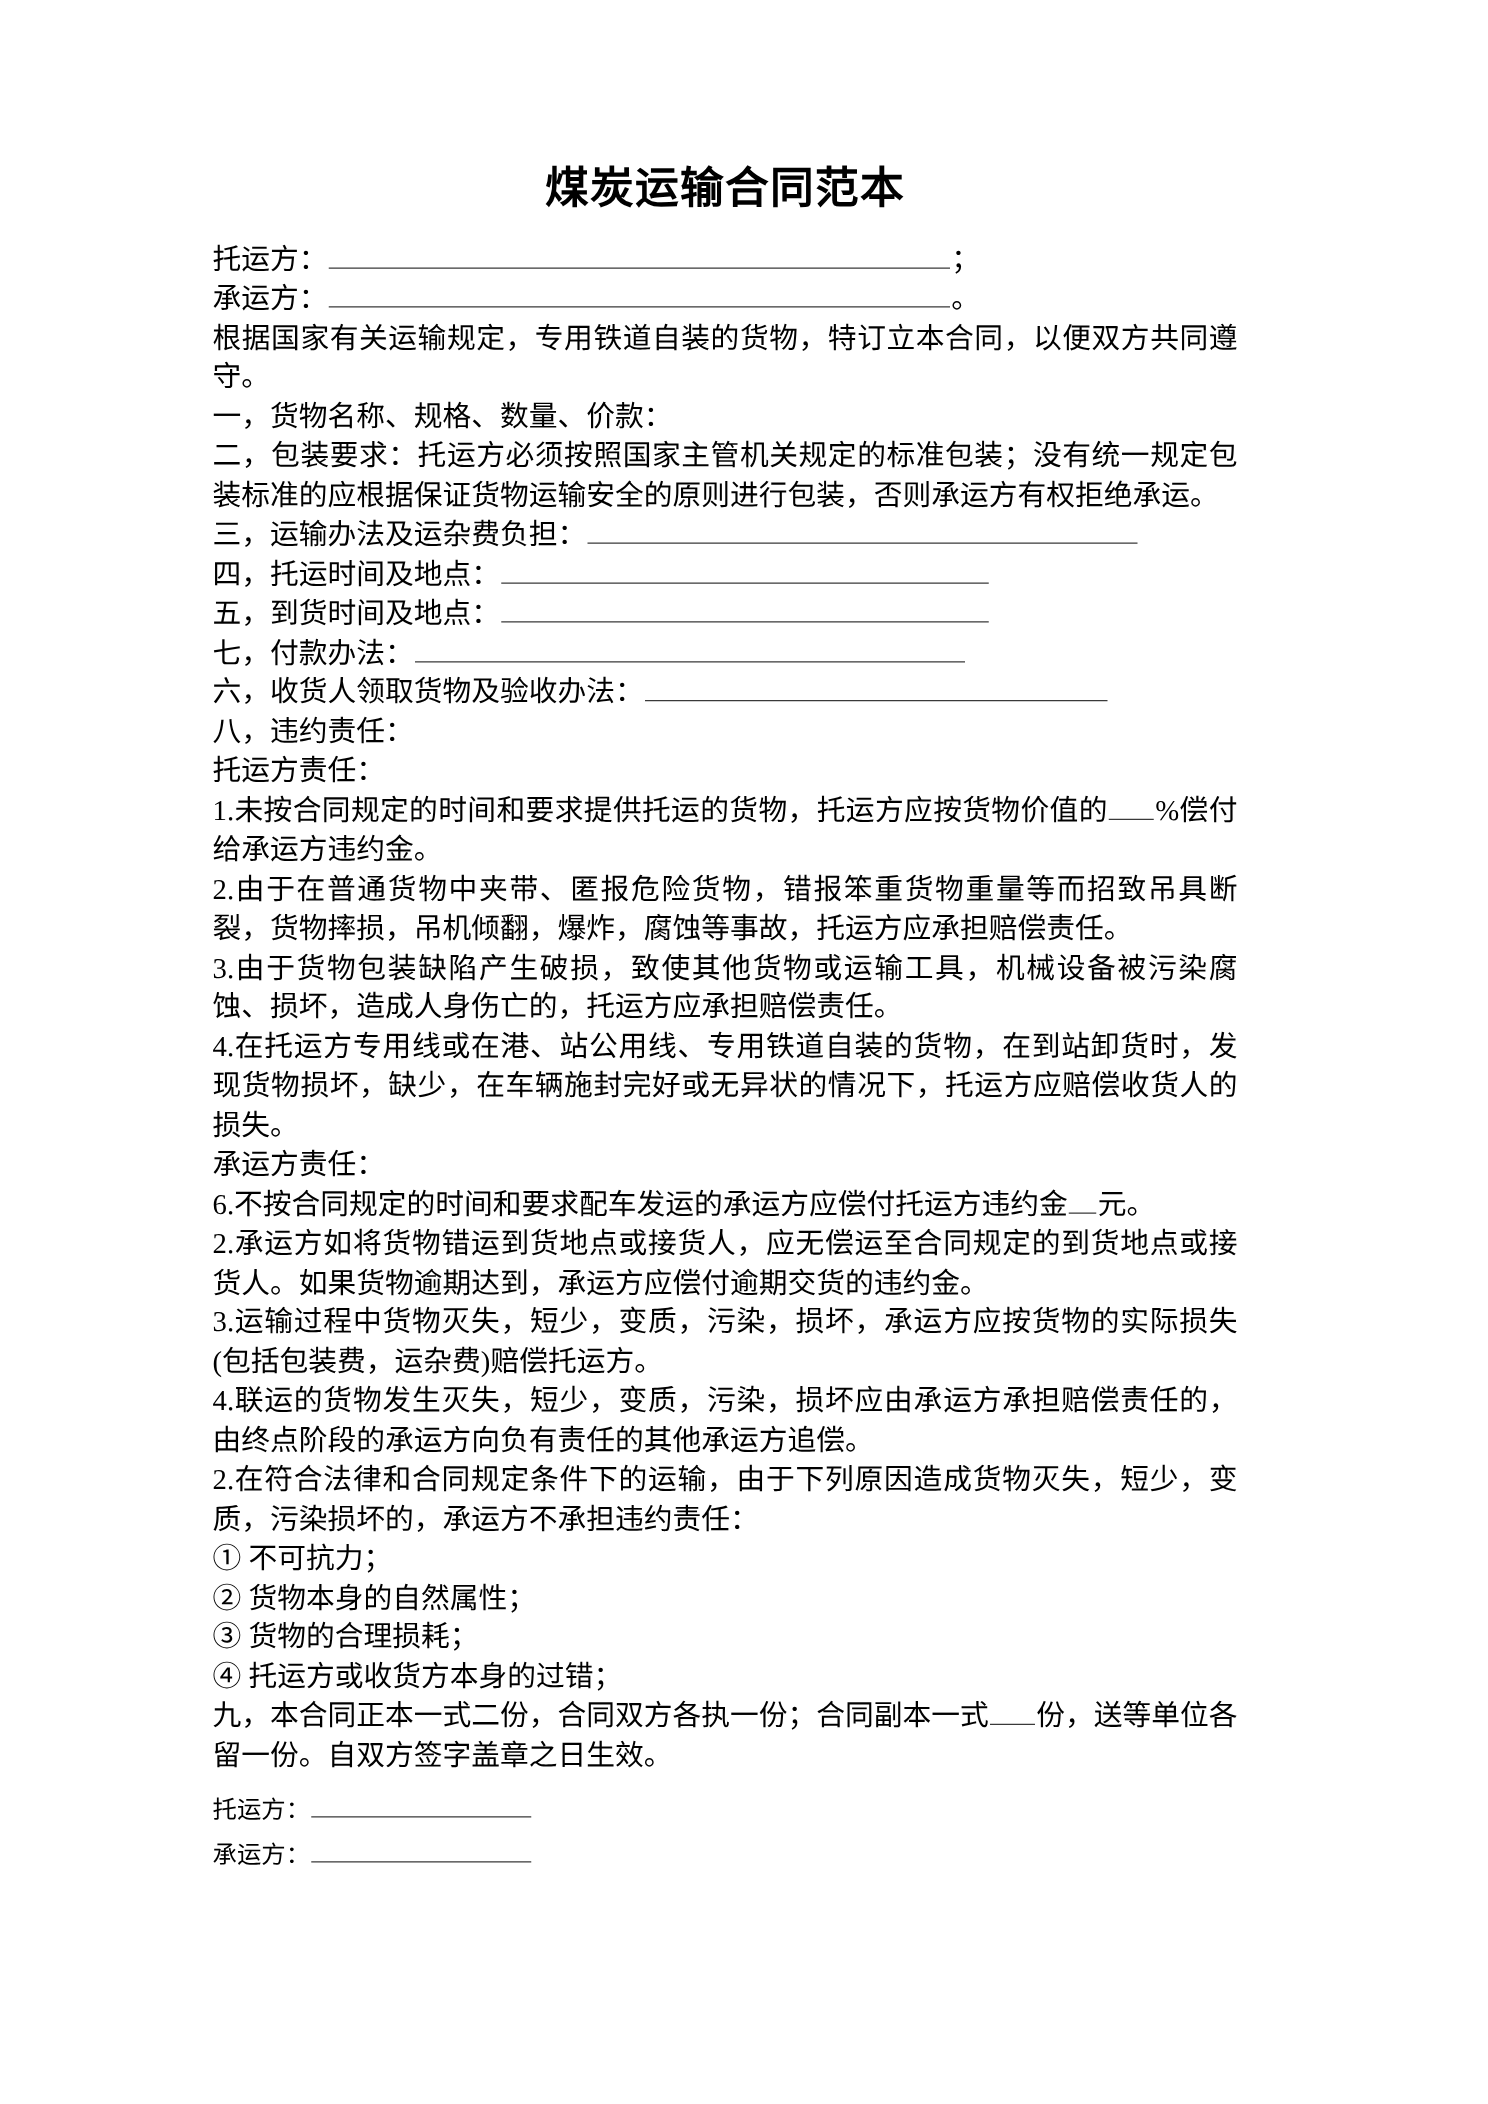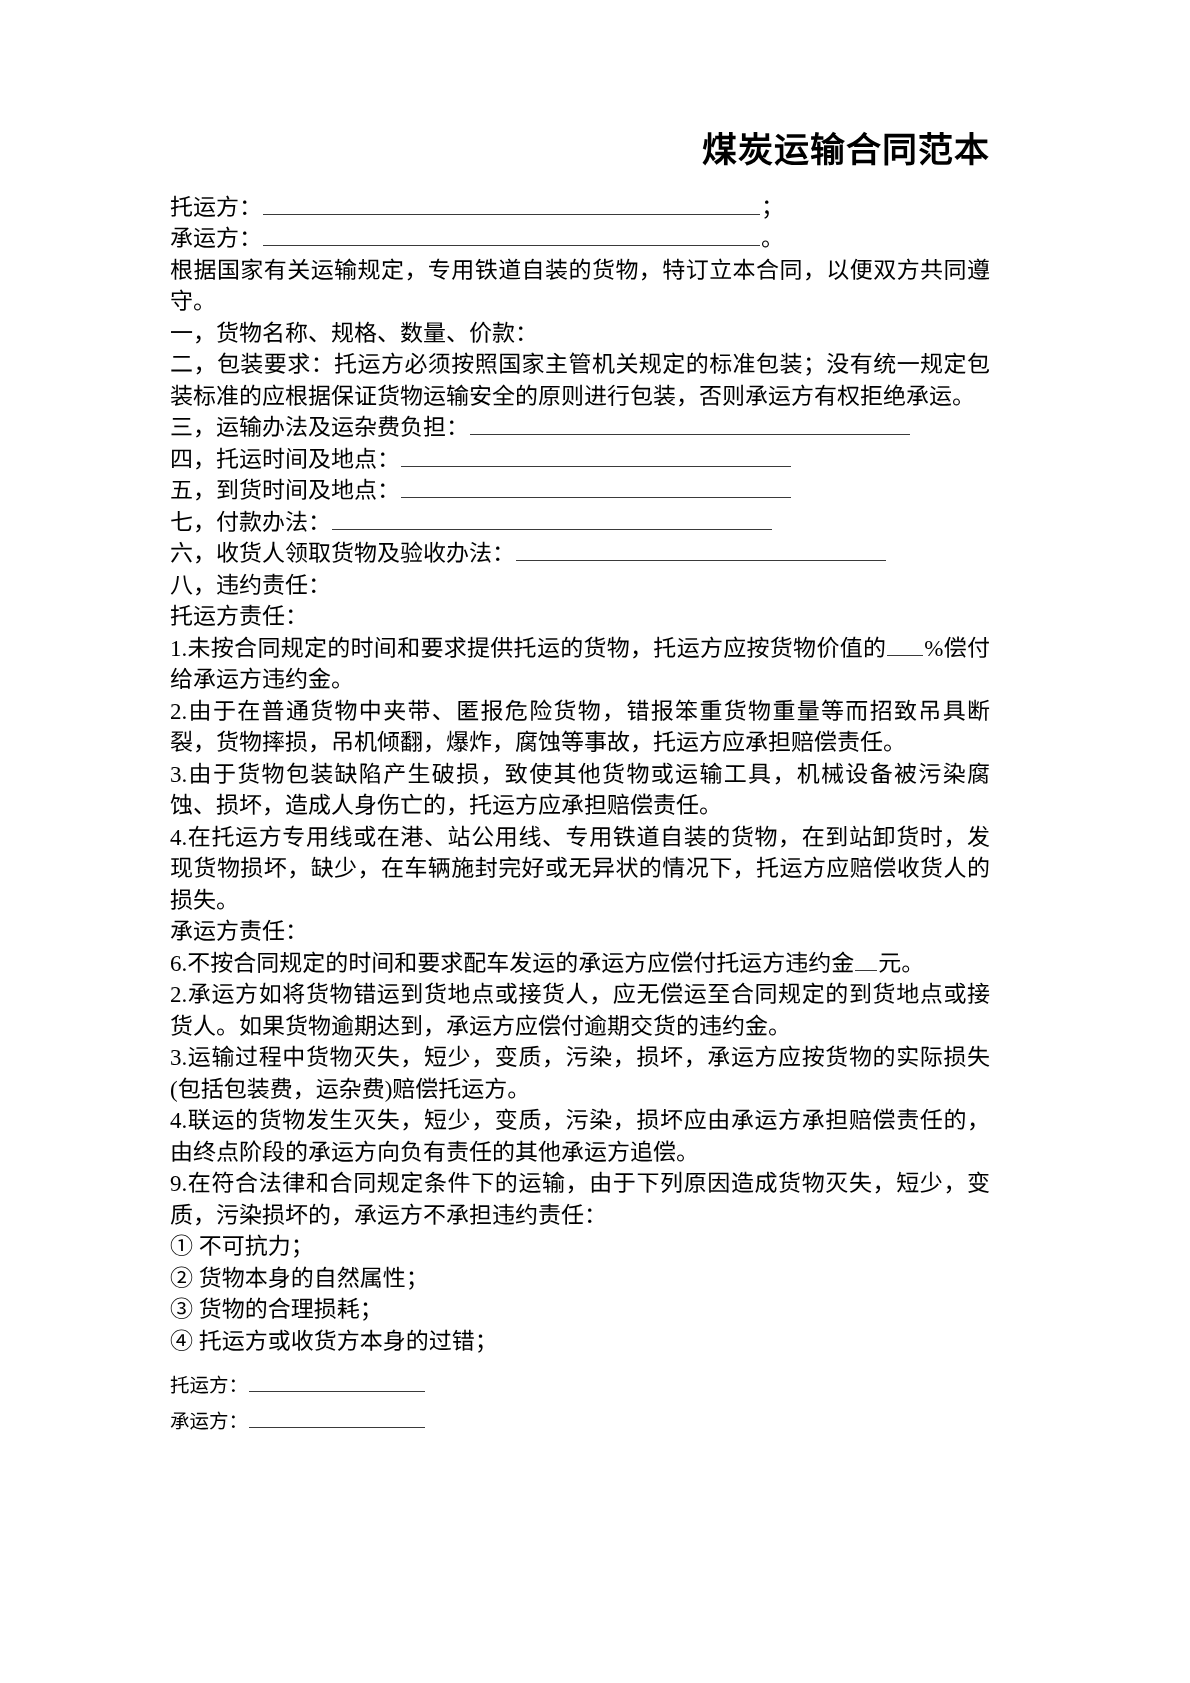--- a/index.html
+++ b/index.html
@@ -17,21 +17,21 @@
     overflow: hidden;
   }
   .page {
     box-sizing: border-box;
     width: 1190px;
     height: 1683px;
     padding: 128px 200px 0 170px;
     background: #ffffff;
   }
   .doc-title {
-    text-align: right;
+    text-align: center;
     font-size: 35px;
     font-weight: bold;
     letter-spacing: 1px;
     margin: 0 0 18px 0;
     line-height: 1.3;
     font-family: "Liberation Serif", "DejaVu Serif", serif;
   }
   .body-text {
     font-size: 19.5px;
     line-height: 31.5px;
@@ -110,27 +110,28 @@
     <p class="para">承运方责任：</p>
 
     <p class="para"><span>6.不按合同规定的时间和要求配车发运的承运方应偿付托运方违约金</span><span class="blank blank-mini"></span><span>元。</span></p>
 
     <p class="para">2.承运方如将货物错运到货地点或接货人，应无偿运至合同规定的到货地点或接货人。如果货物逾期达到，承运方应偿付逾期交货的违约金。</p>
 
     <p class="para">3.运输过程中货物灭失，短少，变质，污染，损坏，承运方应按货物的实际损失(包括包装费，运杂费)赔偿托运方。</p>
 
     <p class="para">4.联运的货物发生灭失，短少，变质，污染，损坏应由承运方承担赔偿责任的，由终点阶段的承运方向负有责任的其他承运方追偿。</p>
 
-    <p class="para">9.在符合法律和合同规定条件下的运输，由于下列原因造成货物灭失，短少，变质，污染损坏的，承运方不承担违约责任：</p>
+    <p class="para">2.在符合法律和合同规定条件下的运输，由于下列原因造成货物灭失，短少，变质，污染损坏的，承运方不承担违约责任：</p>
 
     <p class="para">① 不可抗力；</p>
     <p class="para">② 货物本身的自然属性；</p>
     <p class="para">③ 货物的合理损耗；</p>
     <p class="para">④ 托运方或收货方本身的过错；</p>
 
+    <p class="para"><span>九，本合同正本一式二份，合同双方各执一份；合同副本一式</span><span class="blank blank-tiny"></span><span>份，送等单位各留一份。自双方签字盖章之日生效。</span></p>
 
     <div class="sig-block">
       <p class="sig-line"><span>托运方：</span><span class="blank blank-xs"></span></p>
 
       <p class="sig-line"><span>承运方：</span><span class="blank blank-xs"></span></p>
     </div>
 
   </div>
 </div>
 

